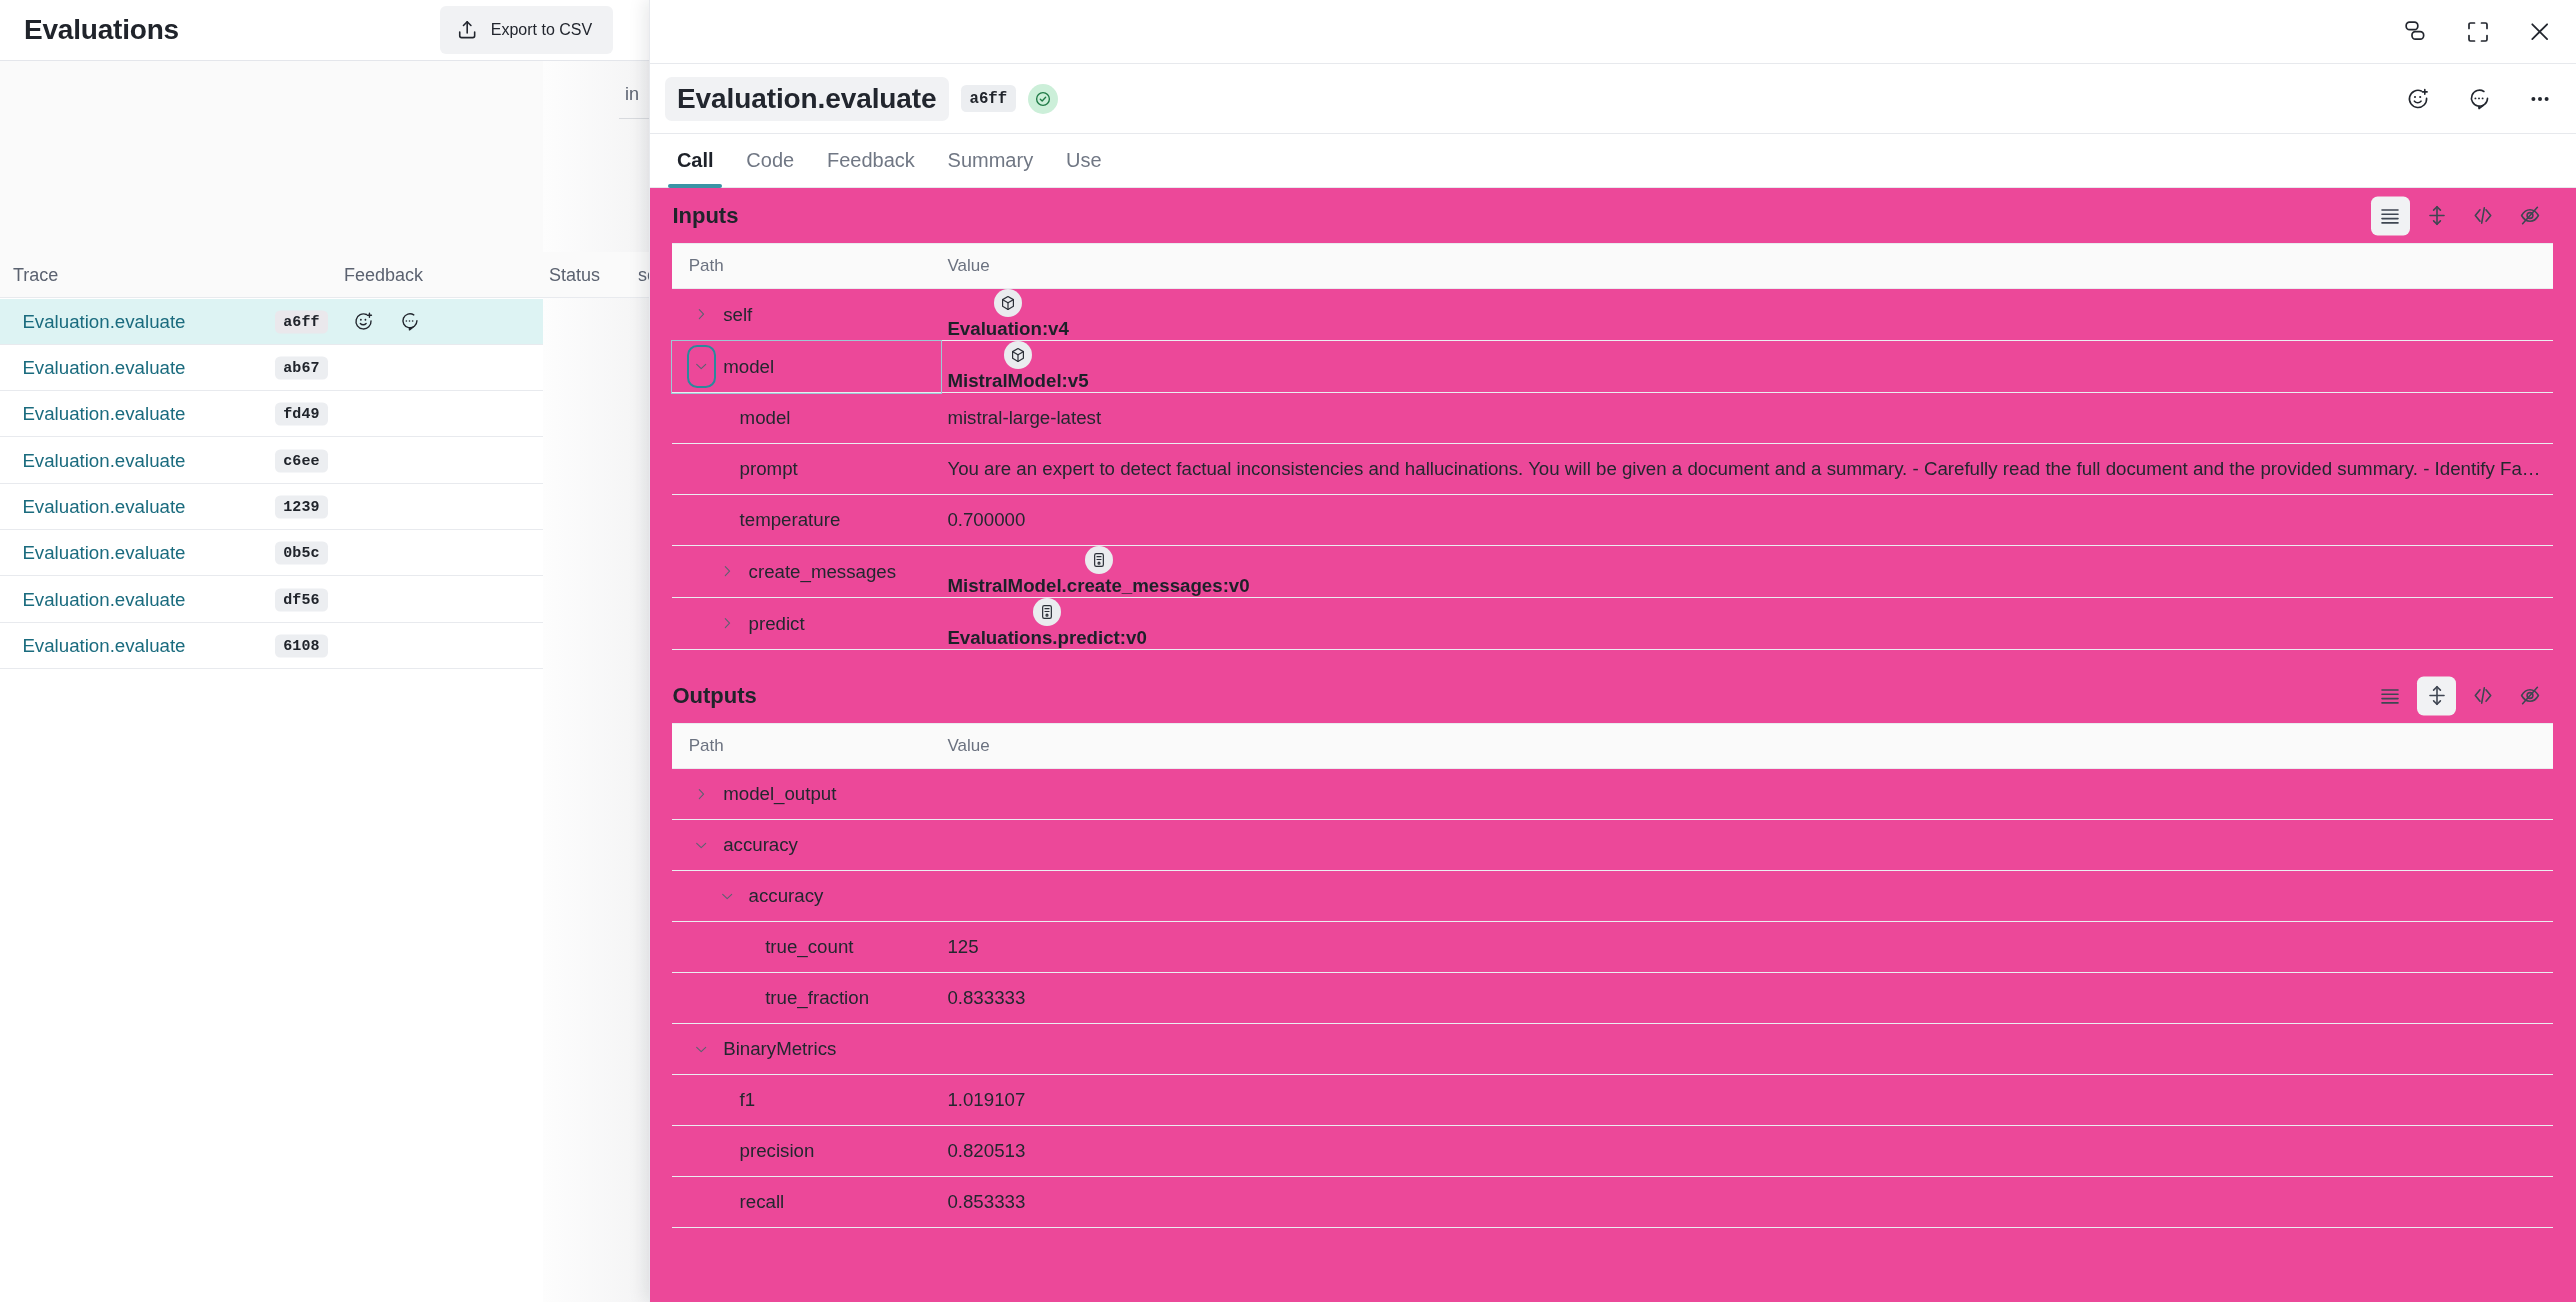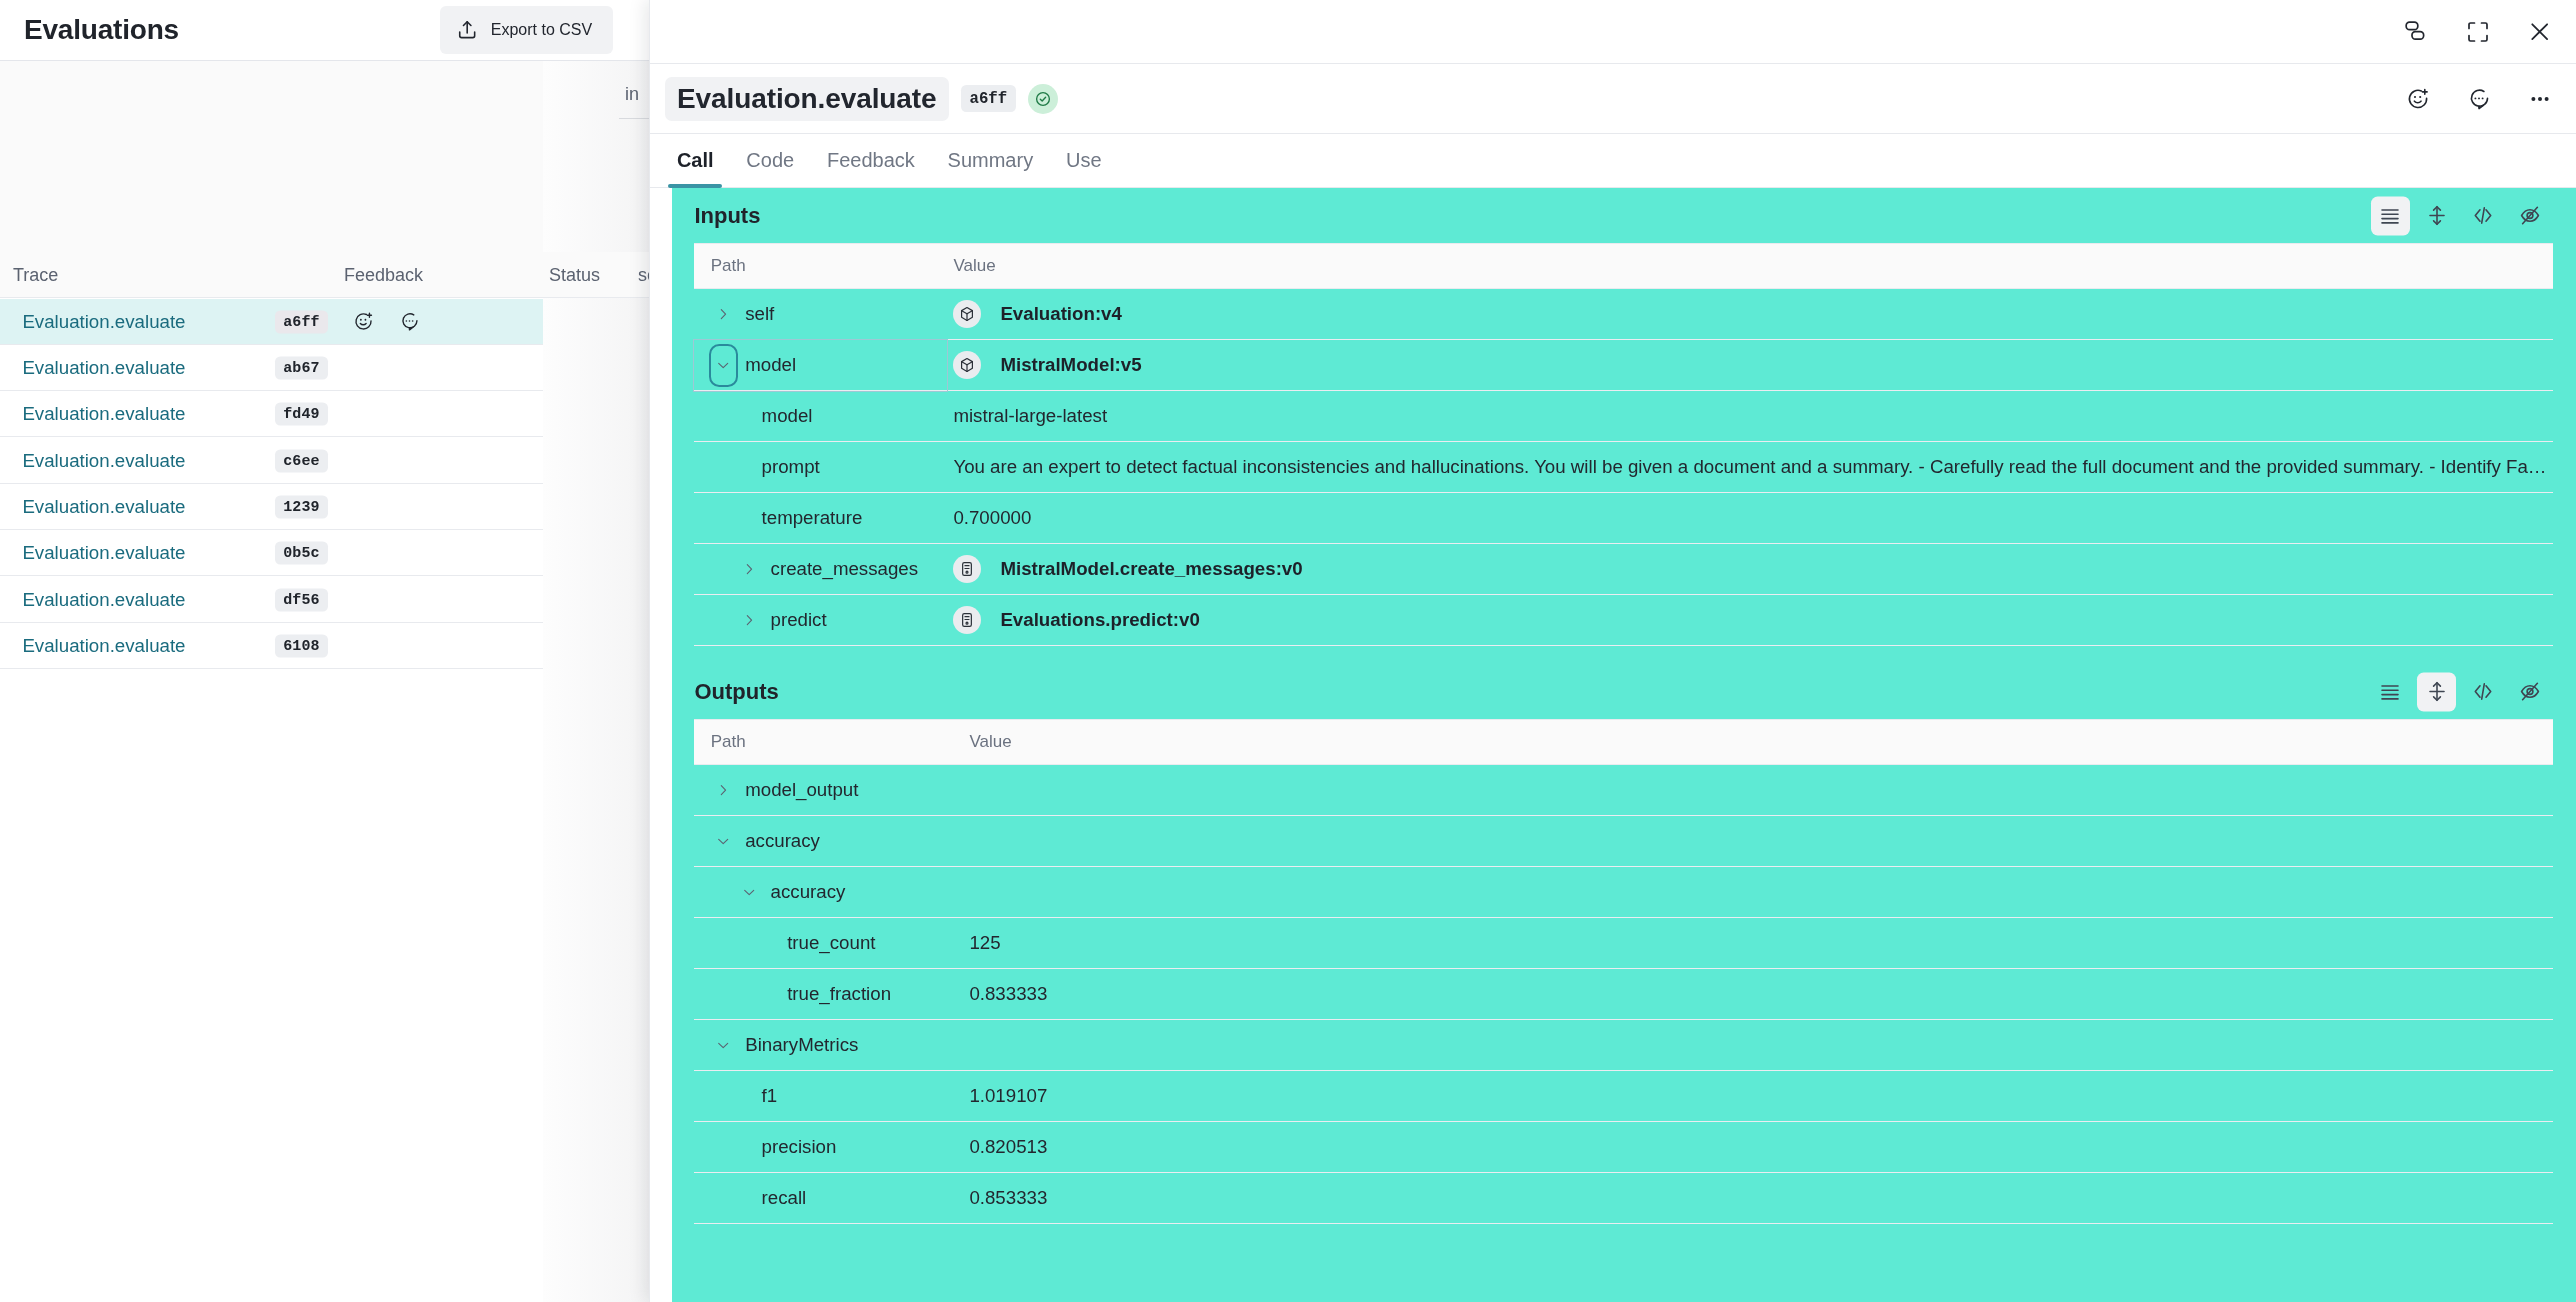--- a/index.html
+++ b/index.html
@@ -137,21 +137,21 @@
     position: relative; height: 54px; padding: 0 16.4px; display: flex; align-items: center;
     font-size: 20px; color: #707784; background: none; border: none; cursor: pointer;
     font-family: inherit;
   }
   .tab.active { color: #1d2129; font-weight: 600; }
   .tab.active::after {
     content: ""; position: absolute; left: 7.5px; right: 7.5px; bottom: 0;
     height: 3.7px; background: #3a94a5; border-radius: 2.2px;
   }
 
-  .drawer-body { flex: 1 1 auto; overflow: hidden; position: relative; background:#5eead4;margin-left:22px; }
+  .drawer-body { flex: 1 1 auto; overflow: hidden; position: relative; background:#ec4899; }
 
   .section { padding: 0; }
   .section-head {
     position: relative; height: 55px; display: flex; align-items: center;
     padding-left: 22.4px;
   }
   .section-title { font-size: 22px; font-weight: 600; color: #20242b; }
   .section-tools {
     position: absolute; right: 27px; top: 50%; transform: translateY(-50%);
     display: flex; align-items: center; gap: 7.5px;
@@ -182,21 +182,21 @@
   }
   .chev.focused {
     outline: 2.2px solid #2a8a9c; border-radius: 8.2px; width: 31px; height: 39px;
   }
   .path-label { font-size: 18.7px; color: #23272f; white-space: nowrap; }
   .ind-0 { padding-left: 0; }
   .ind-1 { padding-left: 25.4px; }
   .ind-2 { padding-left: 51px; }
   .leaf-pad { padding-left: 25.4px; }
 
-  .objchip { display: inline-flex; align-items: center; gap: 19px; }
+  .objchip { display: inline-flex; align-items: center; gap: 1px; flex-direction: column; }
   .objchip .badge {
     width: 28px; height: 28px; border-radius: 50%; background: #eaecef;
     display: flex; align-items: center; justify-content: center; flex: 0 0 28px;
   }
   .objchip .oname { font-size: 18.7px; color: #1d2129; font-weight: 600; white-space: nowrap; }
   .ellip {
     display: block; max-width: 1600px; overflow: hidden; white-space: nowrap;
     text-overflow: ellipsis; font-size: 18.7px; color: #23272f;
   }
   .row-sel-box { outline: 0.7px solid #9ec8d4; outline-offset: -0.7px; }

